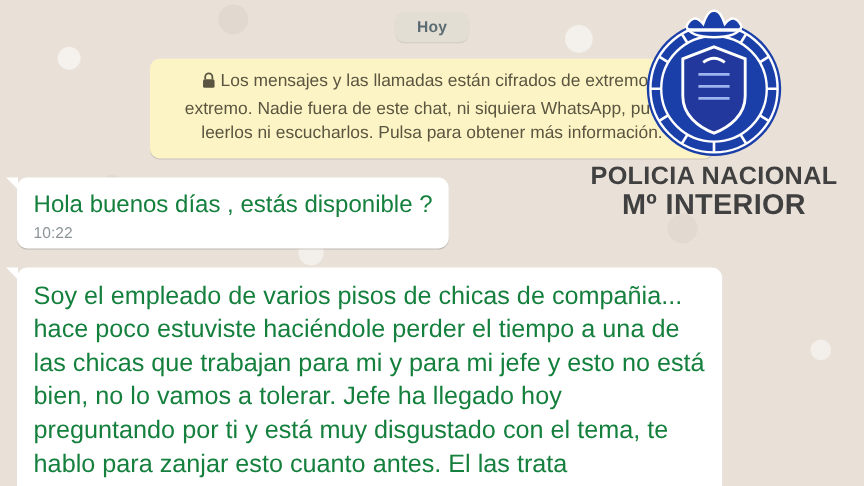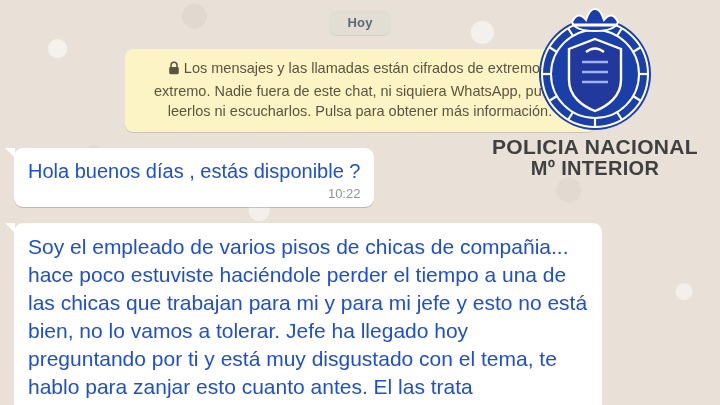--- a/index.html
+++ b/index.html
@@ -99,25 +99,24 @@
     left: -9px;
     top: 0;
     width: 0;
     height: 0;
     border-top: 10px solid #ffffff;
     border-left: 10px solid transparent;
   }
   .bubble .text {
     font-size: 20px;
     line-height: 1.33;
-    color: #1d4ed8;
+    color: #15803d;
     white-space: pre-wrap;
   }
   .bubble .meta {
-    text-align: right;
     font-size: 13px;
     color: #8c9599;
     margin-top: 2px;
   }
   .bubble.long {
     padding-bottom: 18px;
   }
   .bubble.long .text {
     font-size: 21px;
     line-height: 1.33;
@@ -137,21 +136,21 @@
     margin: 0 auto;
     position: relative;
   }
   .badge-text {
     margin-top: -6px;
     color: #404040;
     font-weight: bold;
     line-height: 1.05;
   }
   .badge-text .l1 { font-size: 21px; letter-spacing: .3px; }
-  .badge-text .l2 { font-size: 20px; letter-spacing: .3px; }
+  .badge-text .l2 { font-size: 24px; letter-spacing: .3px; }
 </style>
 </head>
 <body>
 
 <div id="screen">
   <div id="wallpaper"></div>
 
   <div class="chat">
 
     <div class="day-row">

